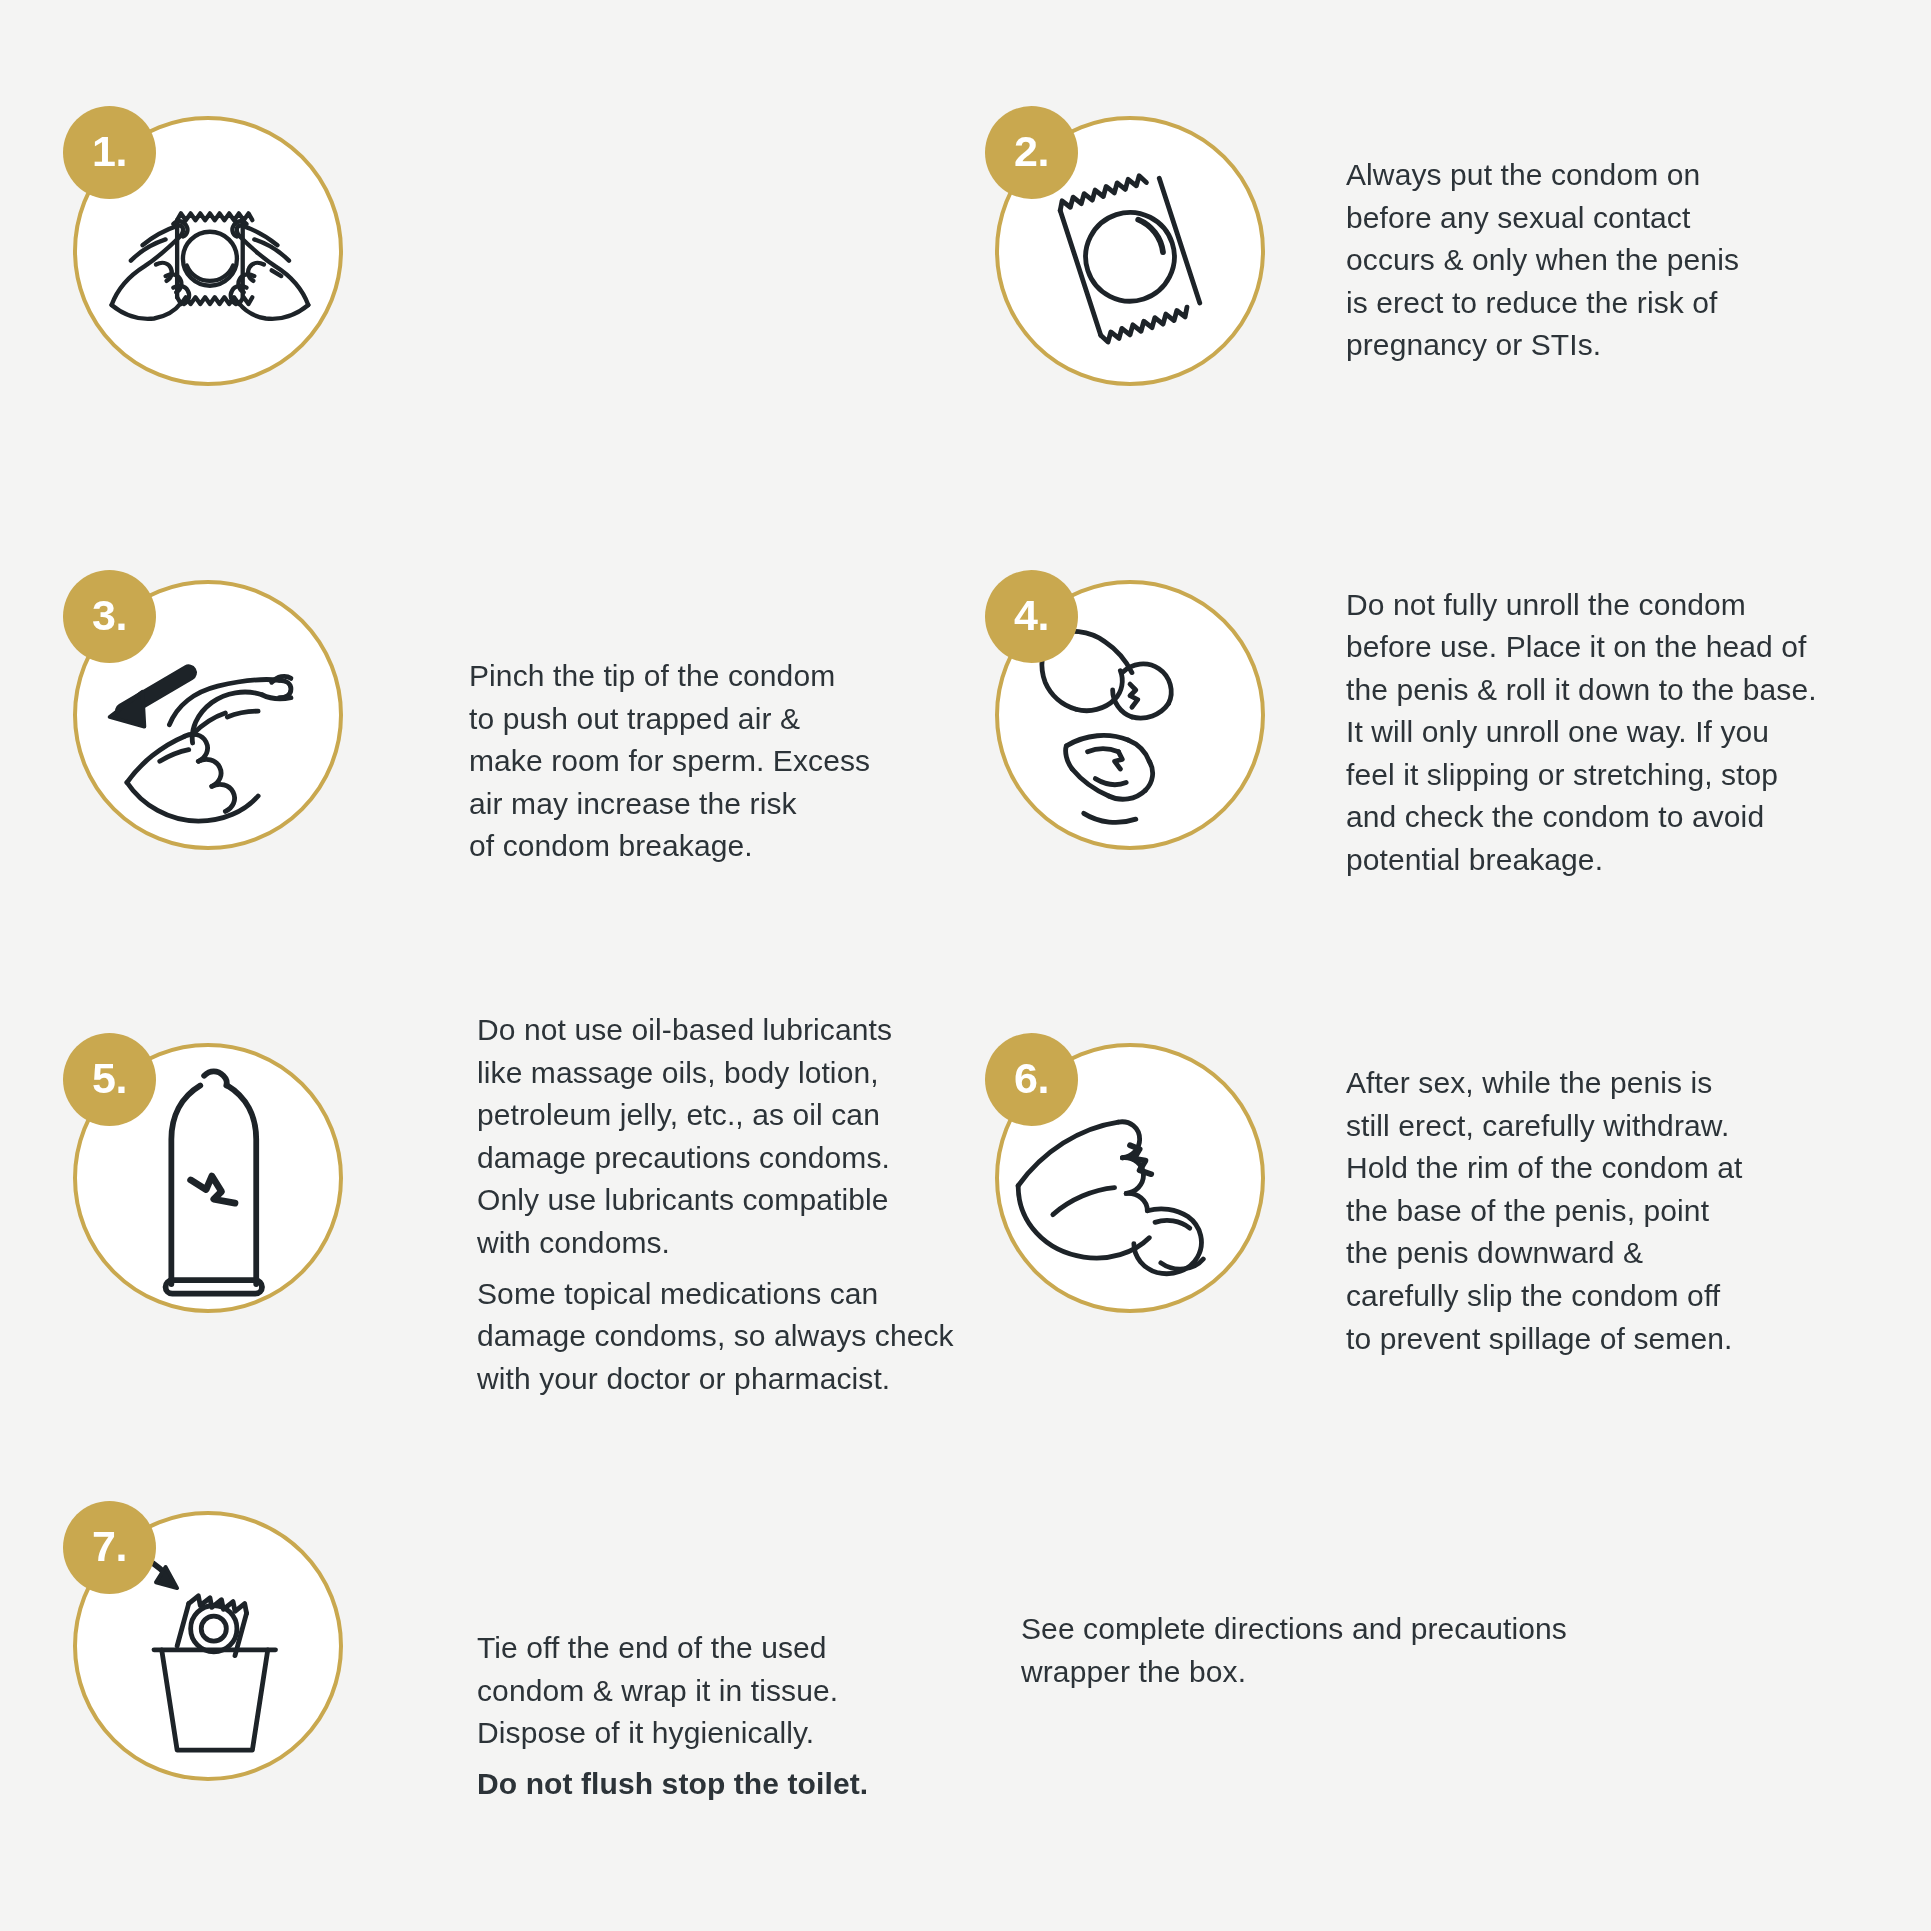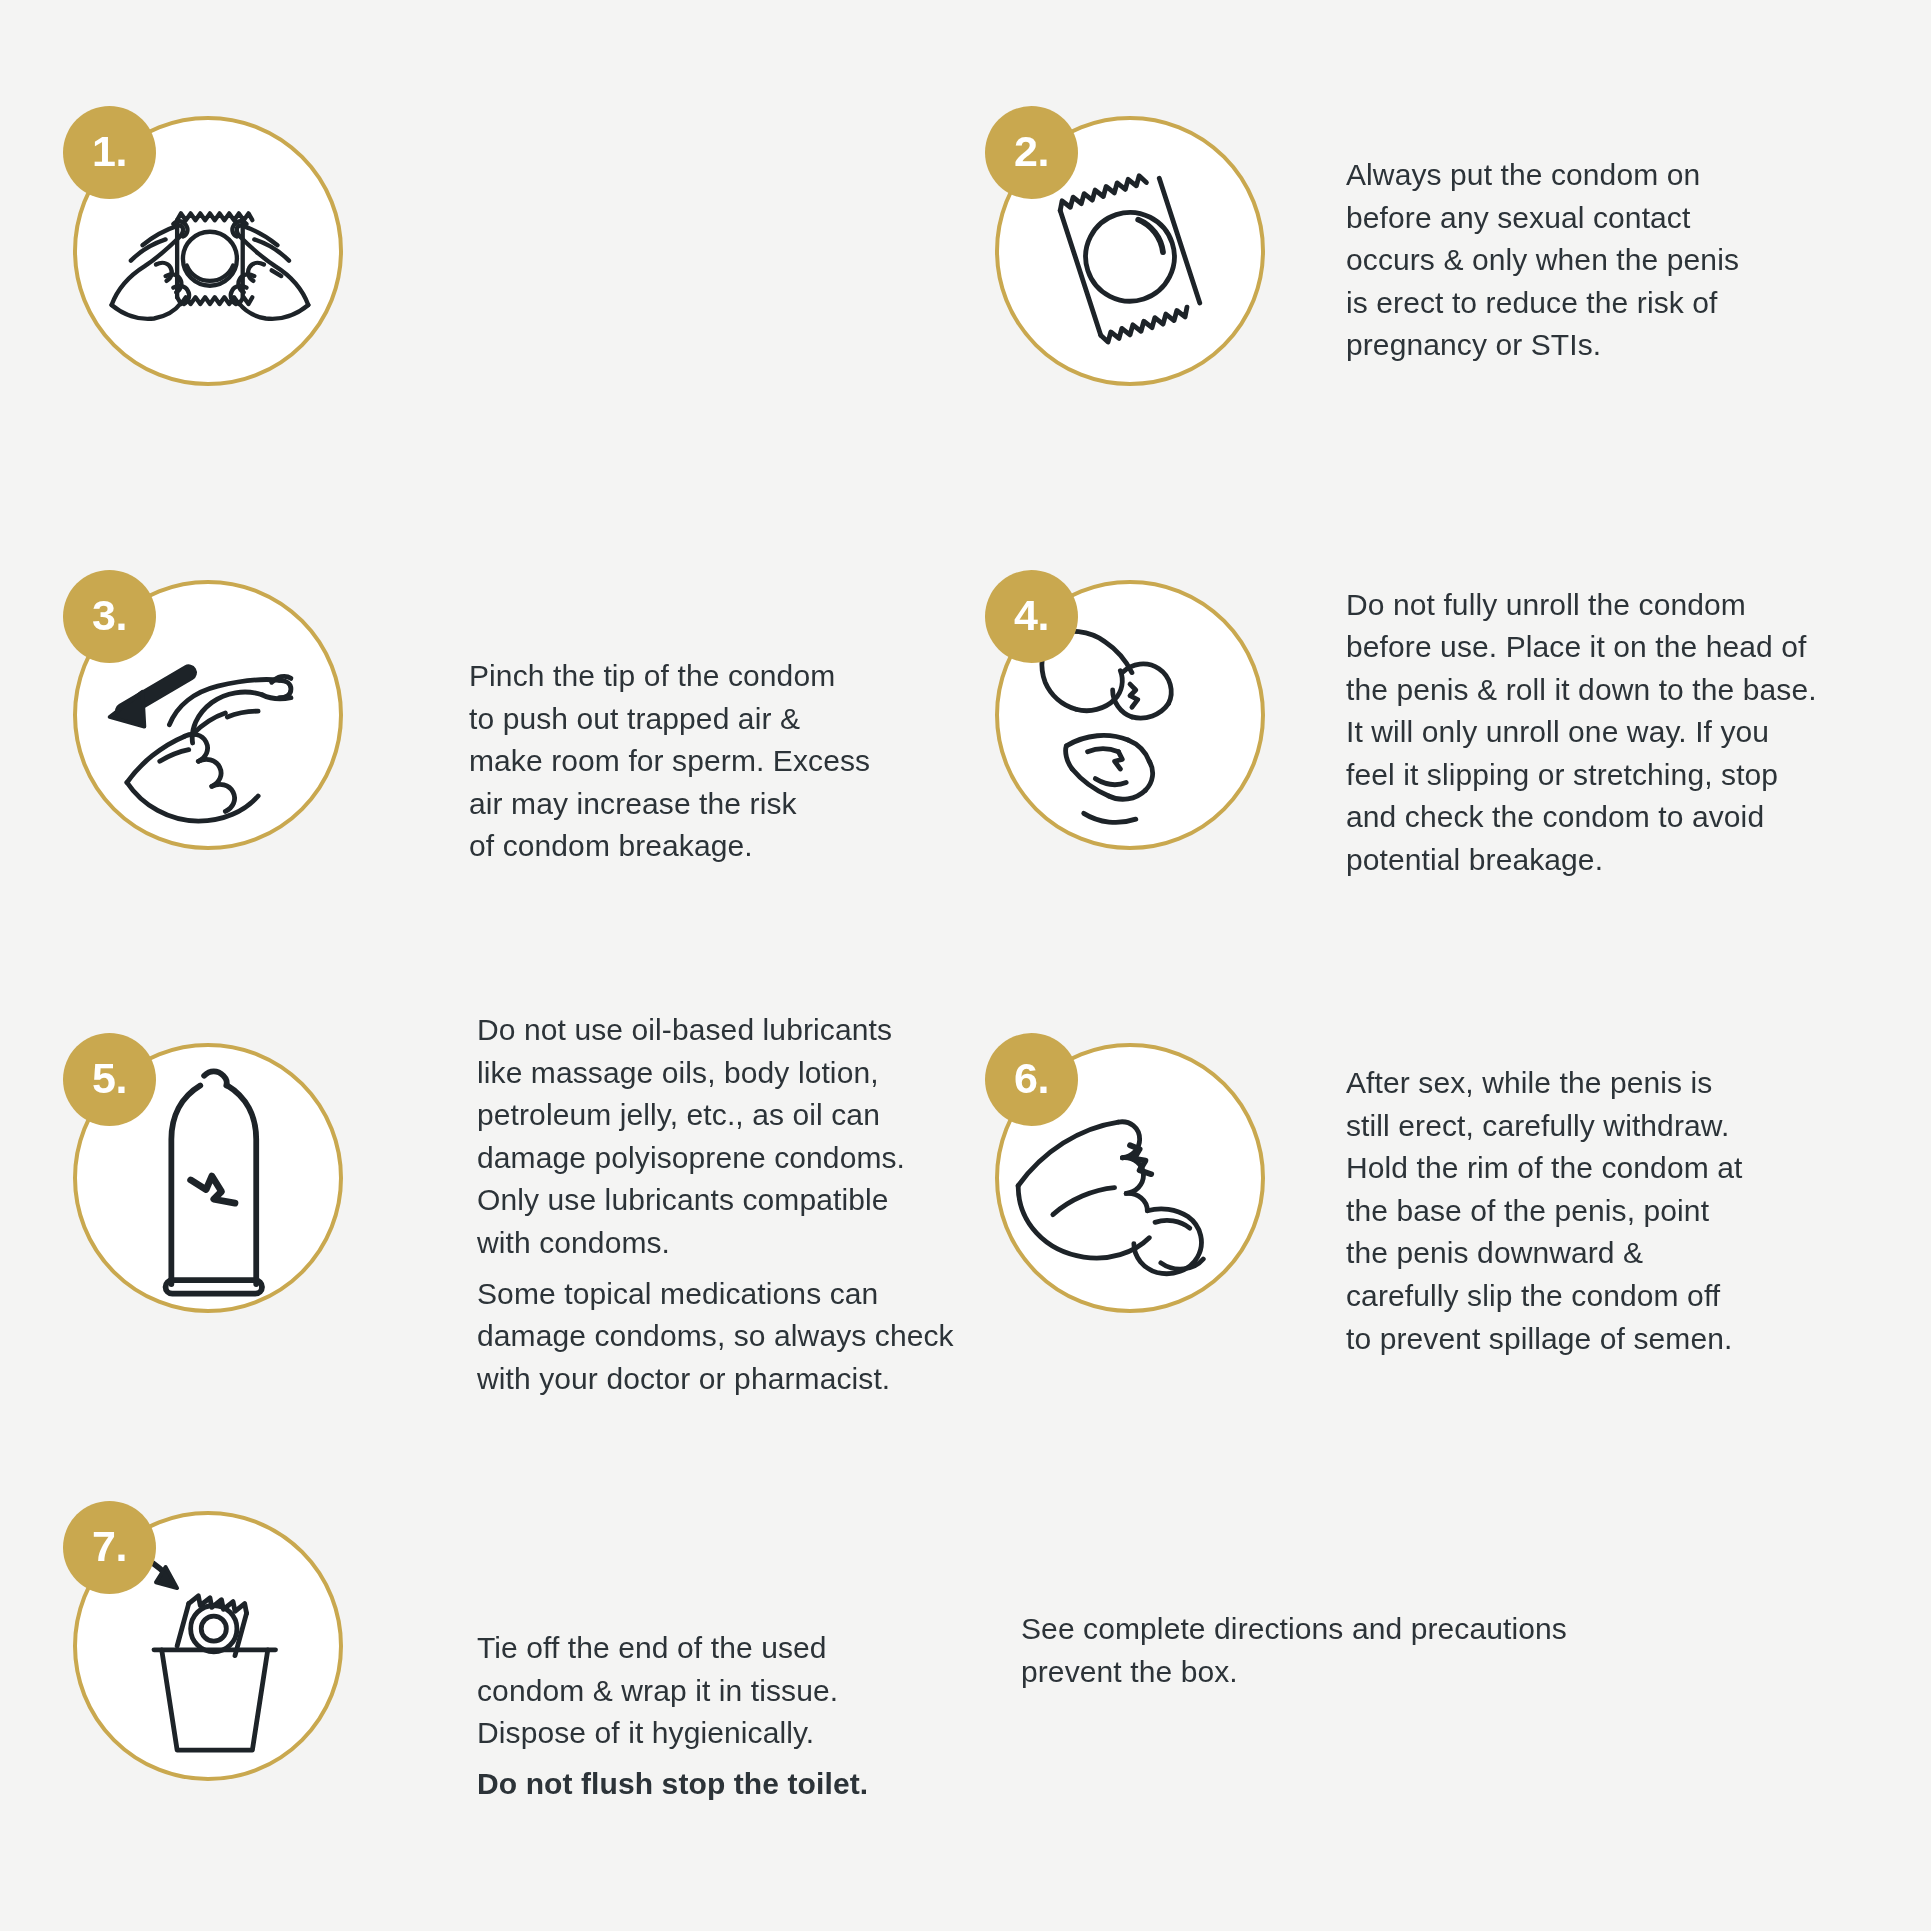--- a/index.html
+++ b/index.html
@@ -296,21 +296,21 @@
             <path d="M122 142 l16 10 l6 -14 l10 16 l-8 8 l22 4" stroke-width="7"></path>
           </g>
         </svg>
       </div>
       <div class="badge">5.</div>
     </div>
     <div class="text-col">
       <div class="body-text para">Do not use oil-based lubricants
 like massage oils, body lotion,
 petroleum jelly, etc., as oil can
-damage polyisoprene condoms.
+damage precautions condoms.
 Only use lubricants compatible
 with condoms.</div>
       <div class="body-text para">Some topical medications can
 damage condoms, so always check
 with your doctor or pharmacist.</div>
     </div>
   </div>
 
   <div class="step" id="step-6">
     <div class="medallion">
@@ -374,16 +374,16 @@
     </div>
     <div class="text-col">
       <div class="body-text para">Tie off the end of the used
 condom &amp; wrap it in tissue.
 Dispose of it hygienically.</div>
       <div class="body-text para strong">Do not flush stop the toilet.</div>
     </div>
   </div>
 
   <div class="footnote" id="footnote-box">See complete directions and precautions
-prevent the box.</div>
+wrapper the box.</div>
 
 </div>
 
 
 </body></html>

